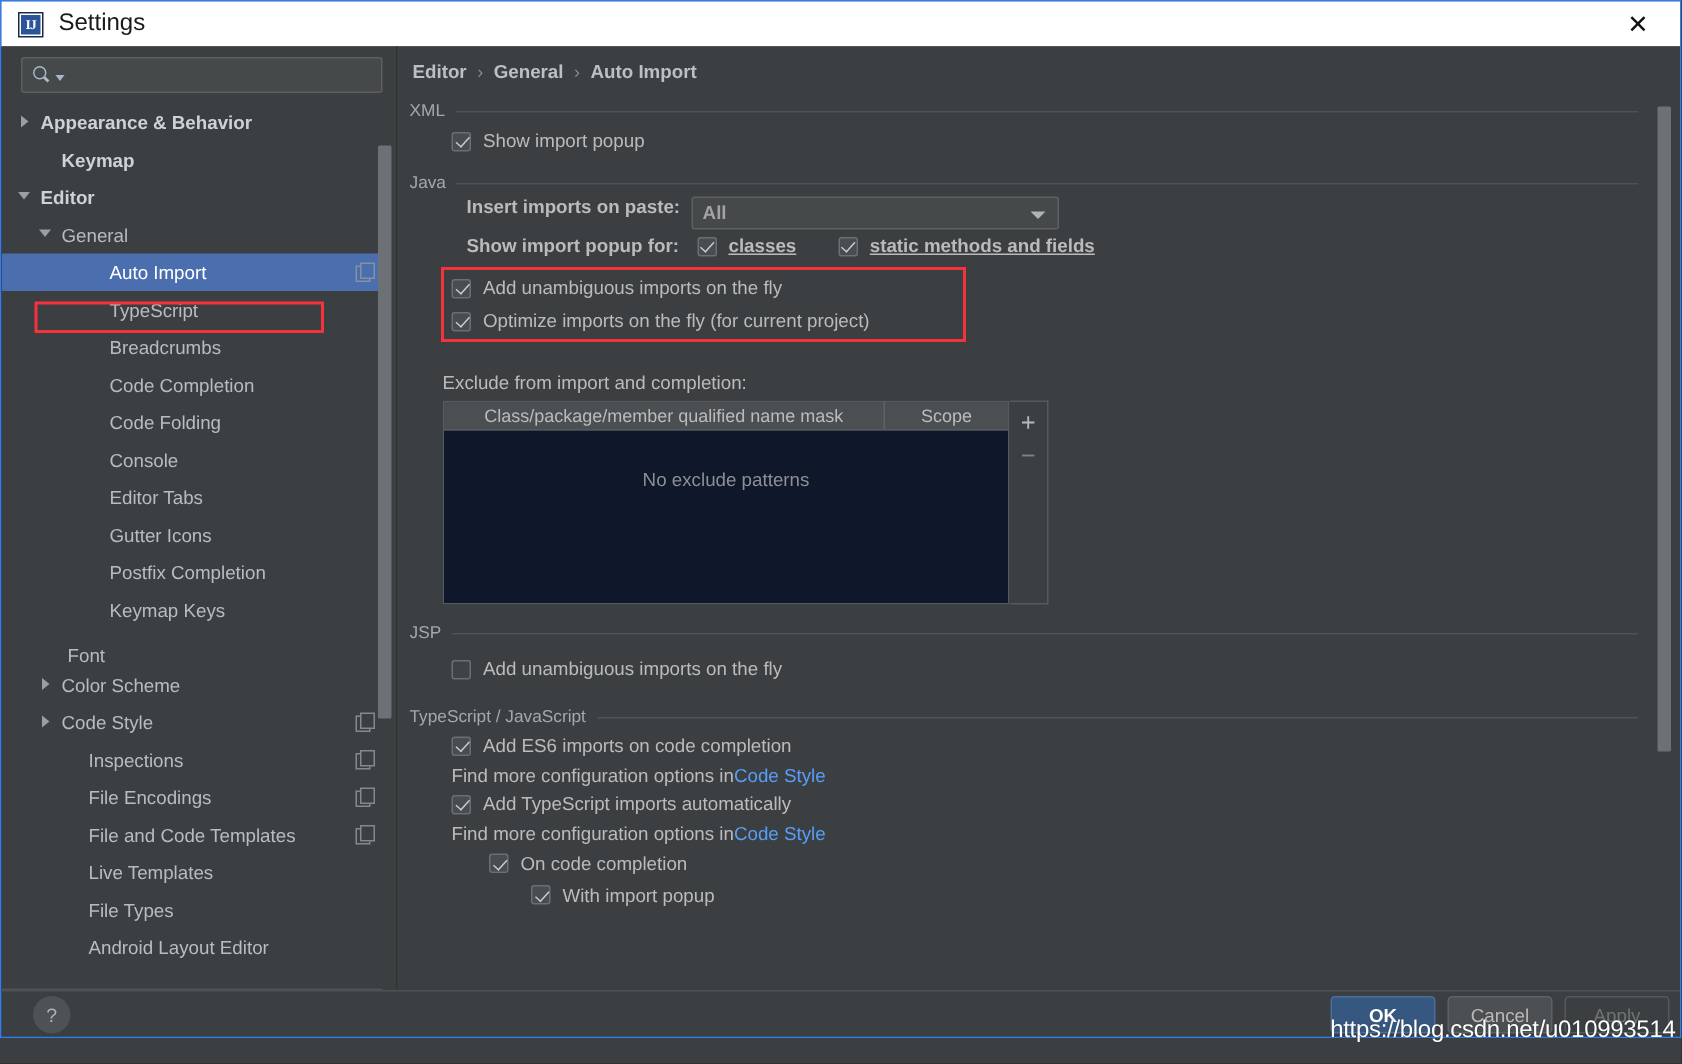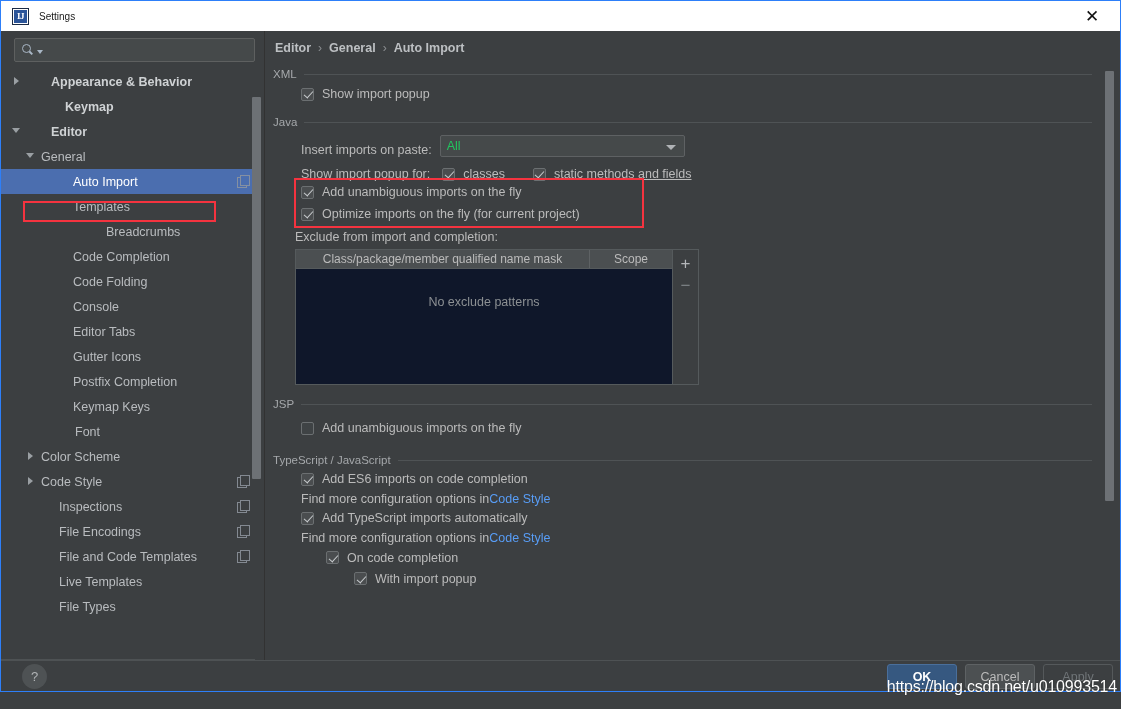--- a/index.html
+++ b/index.html
@@ -53,21 +53,21 @@
     font-size: 9px;
     font-weight: bold;
     line-height: 15px;
     text-align: center;
     letter-spacing: -0.5px;
     z-index: 2;
     font-family: "Liberation Serif", serif;
   }
   .title-text {
     margin-left: 10px;
-    font-size: 10px;
+    font-size: 16px;
     color: #1a1a1a;
   }
   .close-btn {
     position: absolute;
     right: 8px; top: 0;
     width: 40px; height: 30px;
     display: flex; align-items: center; justify-content: center;
     color: #111;
     font-size: 17px;
     line-height: 1;
@@ -157,21 +157,21 @@
     align-items: center;
     color: #b9bcbf;
     font-size: 12.5px;
     cursor: default;
     padding-right: 6px;
   }
   .tree-item.selected {
     background: #4b6eaf;
     color: #ffffff;
   }
-  .tree-item.bold { font-weight: bold; color: #cfd2d4; gap: 24px; }
+  .tree-item.bold { font-weight: bold; color: #cfd2d4; }
   .tw {
     width: 13px; height: 13px;
     flex: 0 0 auto;
     position: relative;
     margin-right: 3px;
   }
   .tw.right::before {
     content: "";
     position: absolute;
     left: 3px; top: 2px;
@@ -300,36 +300,37 @@
     left: 3.5px; top: 0.5px;
     width: 4px; height: 8px;
     border: solid #c8ccce;
     border-width: 0 1.8px 1.8px 0;
     transform: rotate(42deg);
   }
   .cbx.unchecked { background: #3f4345; }
 
   .label-row {
     display: flex;
-    align-items: flex-end;
+    align-items: flex-start;
     height: 26px;
     font-size: 12.5px;
     color: #bbbbbb;
-    margin-left: 28px;
+    margin-left: 38px;
+    font-weight: bold;
   }
   .combo {
     width: 245px;
     height: 22px;
     background: #45494a;
     border: 1px solid #5e6163;
     border-radius: 2px;
     display: flex;
     align-items: center;
     padding: 10px 6px;
-    color: #22c55e;
+    color: #a3a3a3;
     font-size: 12.5px;
     margin-left: 8px;
     position: relative;
   }
   .combo .arrow {
     position: absolute;
     right: 8px; top: 9px;
     width: 0; height: 0;
     border-left: 5px solid transparent;
     border-right: 5px solid transparent;
@@ -530,23 +531,23 @@
             <span class="tw down"></span>
             <span class="tree-label">General</span>
           </div>
           <div class="tree-item selected" style="padding-left: 56px;">
             <span class="tw"></span>
             <span class="tree-label">Auto Import</span>
             <span class="copy-icon"></span>
           </div>
           <div class="tree-item" style="padding-left: 56px;">
             <span class="tw"></span>
-            <span class="tree-label">Templates</span>
-          </div>
-          <div class="tree-item" style="padding-left: 56px; margin-left: 33px;">
+            <span class="tree-label">TypeScript</span>
+          </div>
+          <div class="tree-item" style="padding-left: 56px;">
             <span class="tw"></span>
             <span class="tree-label">Breadcrumbs</span>
           </div>
           <div class="tree-item" style="padding-left: 56px;">
             <span class="tw"></span>
             <span class="tree-label">Code Completion</span>
           </div>
           <div class="tree-item" style="padding-left: 56px;">
             <span class="tw"></span>
             <span class="tree-label">Code Folding</span>
@@ -564,21 +565,21 @@
             <span class="tree-label">Gutter Icons</span>
           </div>
           <div class="tree-item" style="padding-left: 56px;">
             <span class="tw"></span>
             <span class="tree-label">Postfix Completion</span>
           </div>
           <div class="tree-item" style="padding-left: 56px;">
             <span class="tw"></span>
             <span class="tree-label">Keymap Keys</span>
           </div>
-          <div class="tree-item" style="padding-left: 58px;">
+          <div class="tree-item" style="padding-left: 28px; align-items: flex-end;">
             <span class="tw"></span>
             <span class="tree-label">Font</span>
           </div>
           <div class="tree-item" style="padding-left: 24px;">
             <span class="tw right"></span>
             <span class="tree-label">Color Scheme</span>
           </div>
           <div class="tree-item" style="padding-left: 24px;">
             <span class="tw right"></span>
             <span class="tree-label">Code Style</span>
@@ -599,20 +600,24 @@
             <span class="tree-label">File and Code Templates</span>
             <span class="copy-icon"></span>
           </div>
           <div class="tree-item" style="padding-left: 42px;">
             <span class="tw"></span>
             <span class="tree-label">Live Templates</span>
           </div>
           <div class="tree-item" style="padding-left: 42px;">
             <span class="tw"></span>
             <span class="tree-label">File Types</span>
+          </div>
+          <div class="tree-item" style="padding-left: 42px;">
+            <span class="tw"></span>
+            <span class="tree-label">Android Layout Editor</span>
           </div>
         </div>
 
       <div class="sb-sidebar"></div>
       <div class="sidebar-sep"></div>
 
       <div class="hl-box" style="left:22px; top:170px; width:193px; height:21px;"></div>
     </div>
 
     <div class="content">
@@ -669,21 +674,21 @@
               <span class="cbx checked"></span>
               <span>Add unambiguous imports on the fly</span>
             </div>
             <div class="cb-row">
               <span class="cbx checked"></span>
               <span>Optimize imports on the fly (for current project)</span>
             </div>
             <div class="hl-box" style="left:21px; top:-3px; width:350px; height:50px;"></div>
           </div>
 
-          <div class="sub-label" style="margin-top:2px;">Exclude from import and completion:</div>
+          <div class="sub-label" style="margin-top:20px;">Exclude from import and completion:</div>
 
           <div class="table-area">
             <div class="table-main">
               <div class="table-head">
                 <span class="th c1">Class/package/member qualified name mask</span>
                 <span class="th c2">Scope</span>
               </div>
               <div class="table-empty">No exclude patterns</div>
             </div>
             <div class="table-side">

